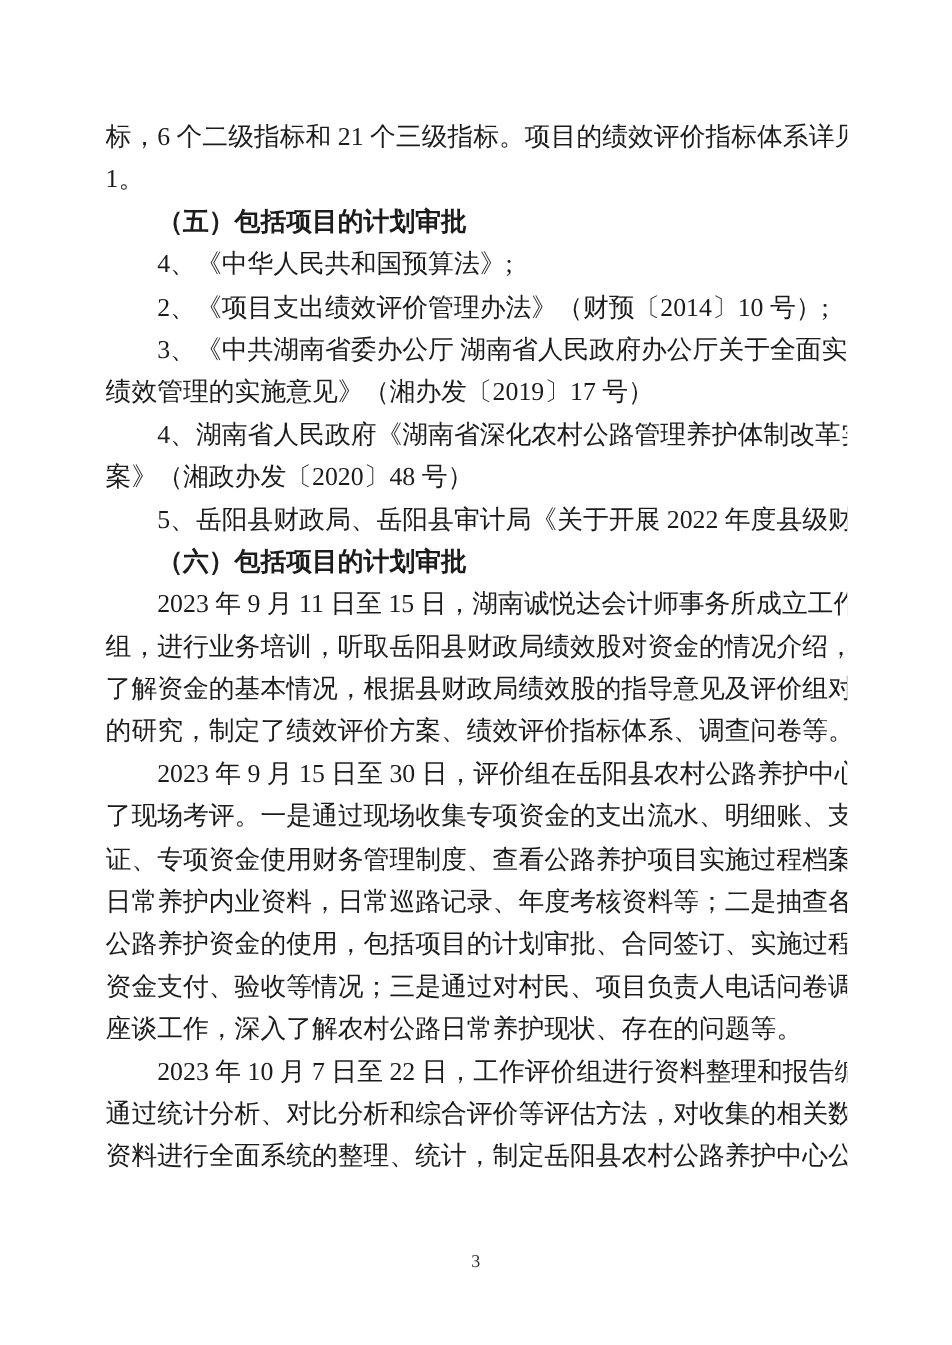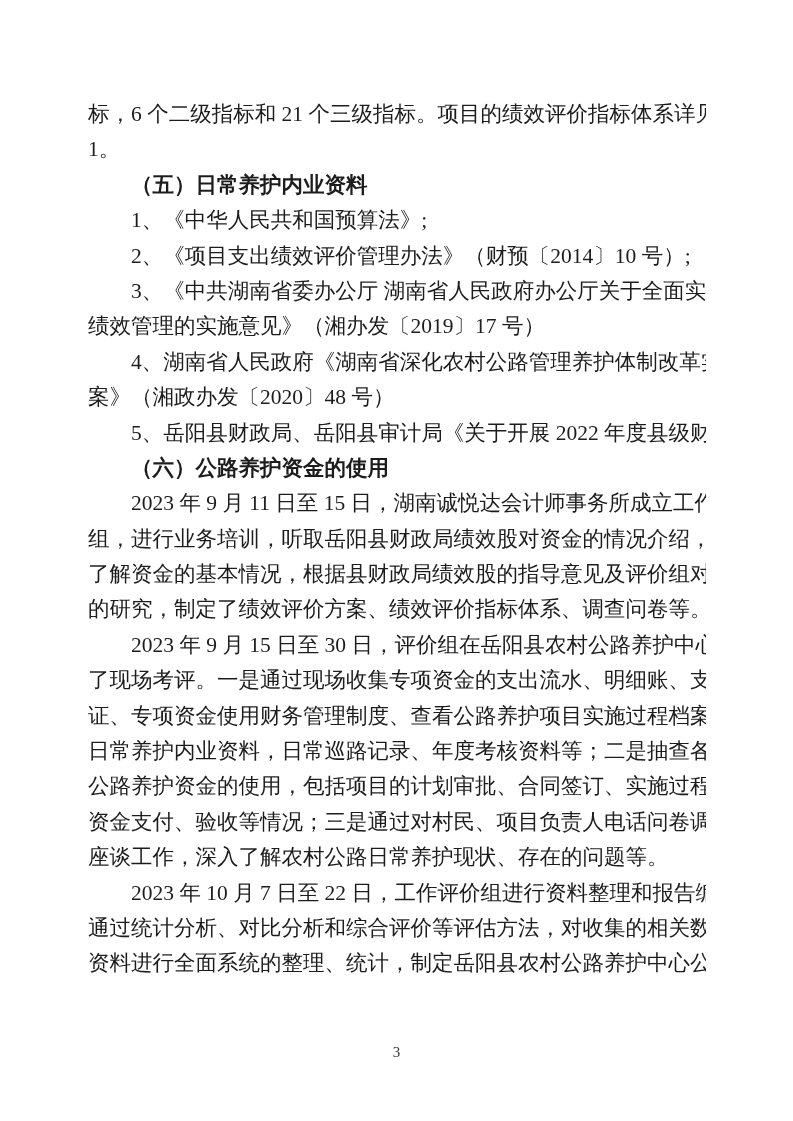--- a/index.html
+++ b/index.html
@@ -53,31 +53,31 @@
 </style>
 </head>
 <body>
 
 <div class="page">
   <div class="body-text">
 
     <div class="ln j">标，6 个二级指标和 21 个三级指标。项目的绩效评价指标体系详见附件</div>
     <div class="ln">1。</div>
 
-    <div class="ln ind hd">（五）日常养护内业资料</div>
+    <div class="ln ind hd">（五）包括项目的计划审批</div>
 
-    <div class="ln ind">1、《中华人民共和国预算法》;</div>
+    <div class="ln ind">4、《中华人民共和国预算法》;</div>
     <div class="ln ind">2、《项目支出绩效评价管理办法》（财预〔2014〕10 号）;</div>
     <div class="ln ind j">3、《中共湖南省委办公厅 湖南省人民政府办公厅关于全面实施预算</div>
     <div class="ln">绩效管理的实施意见》（湘办发〔2019〕17 号）</div>
     <div class="ln ind j">4、湖南省人民政府《湖南省深化农村公路管理养护体制改革实施方</div>
     <div class="ln">案》（湘政办发〔2020〕48 号）</div>
     <div class="ln ind j">5、岳阳县财政局、岳阳县审计局《关于开展 2022 年度县级财政资</div>
 
-    <div class="ln ind hd">（六）公路养护资金的使用</div>
+    <div class="ln ind hd">（六）包括项目的计划审批</div>
 
     <div class="ln ind j">2023 年 9 月 11 日至 15 日，湖南诚悦达会计师事务所成立工作评价</div>
     <div class="ln j">组，进行业务培训，听取岳阳县财政局绩效股对资金的情况介绍，初步</div>
     <div class="ln j">了解资金的基本情况，根据县财政局绩效股的指导意见及评价组对项目</div>
     <div class="ln">的研究，制定了绩效评价方案、绩效评价指标体系、调查问卷等。</div>
 
     <div class="ln ind j">2023 年 9 月 15 日至 30 日，评价组在岳阳县农村公路养护中心进行</div>
     <div class="ln j">了现场考评。一是通过现场收集专项资金的支出流水、明细账、支出凭</div>
     <div class="ln j">证、专项资金使用财务管理制度、查看公路养护项目实施过程档案资料、</div>
     <div class="ln j">日常养护内业资料，日常巡路记录、年度考核资料等；二是抽查各乡镇</div>

